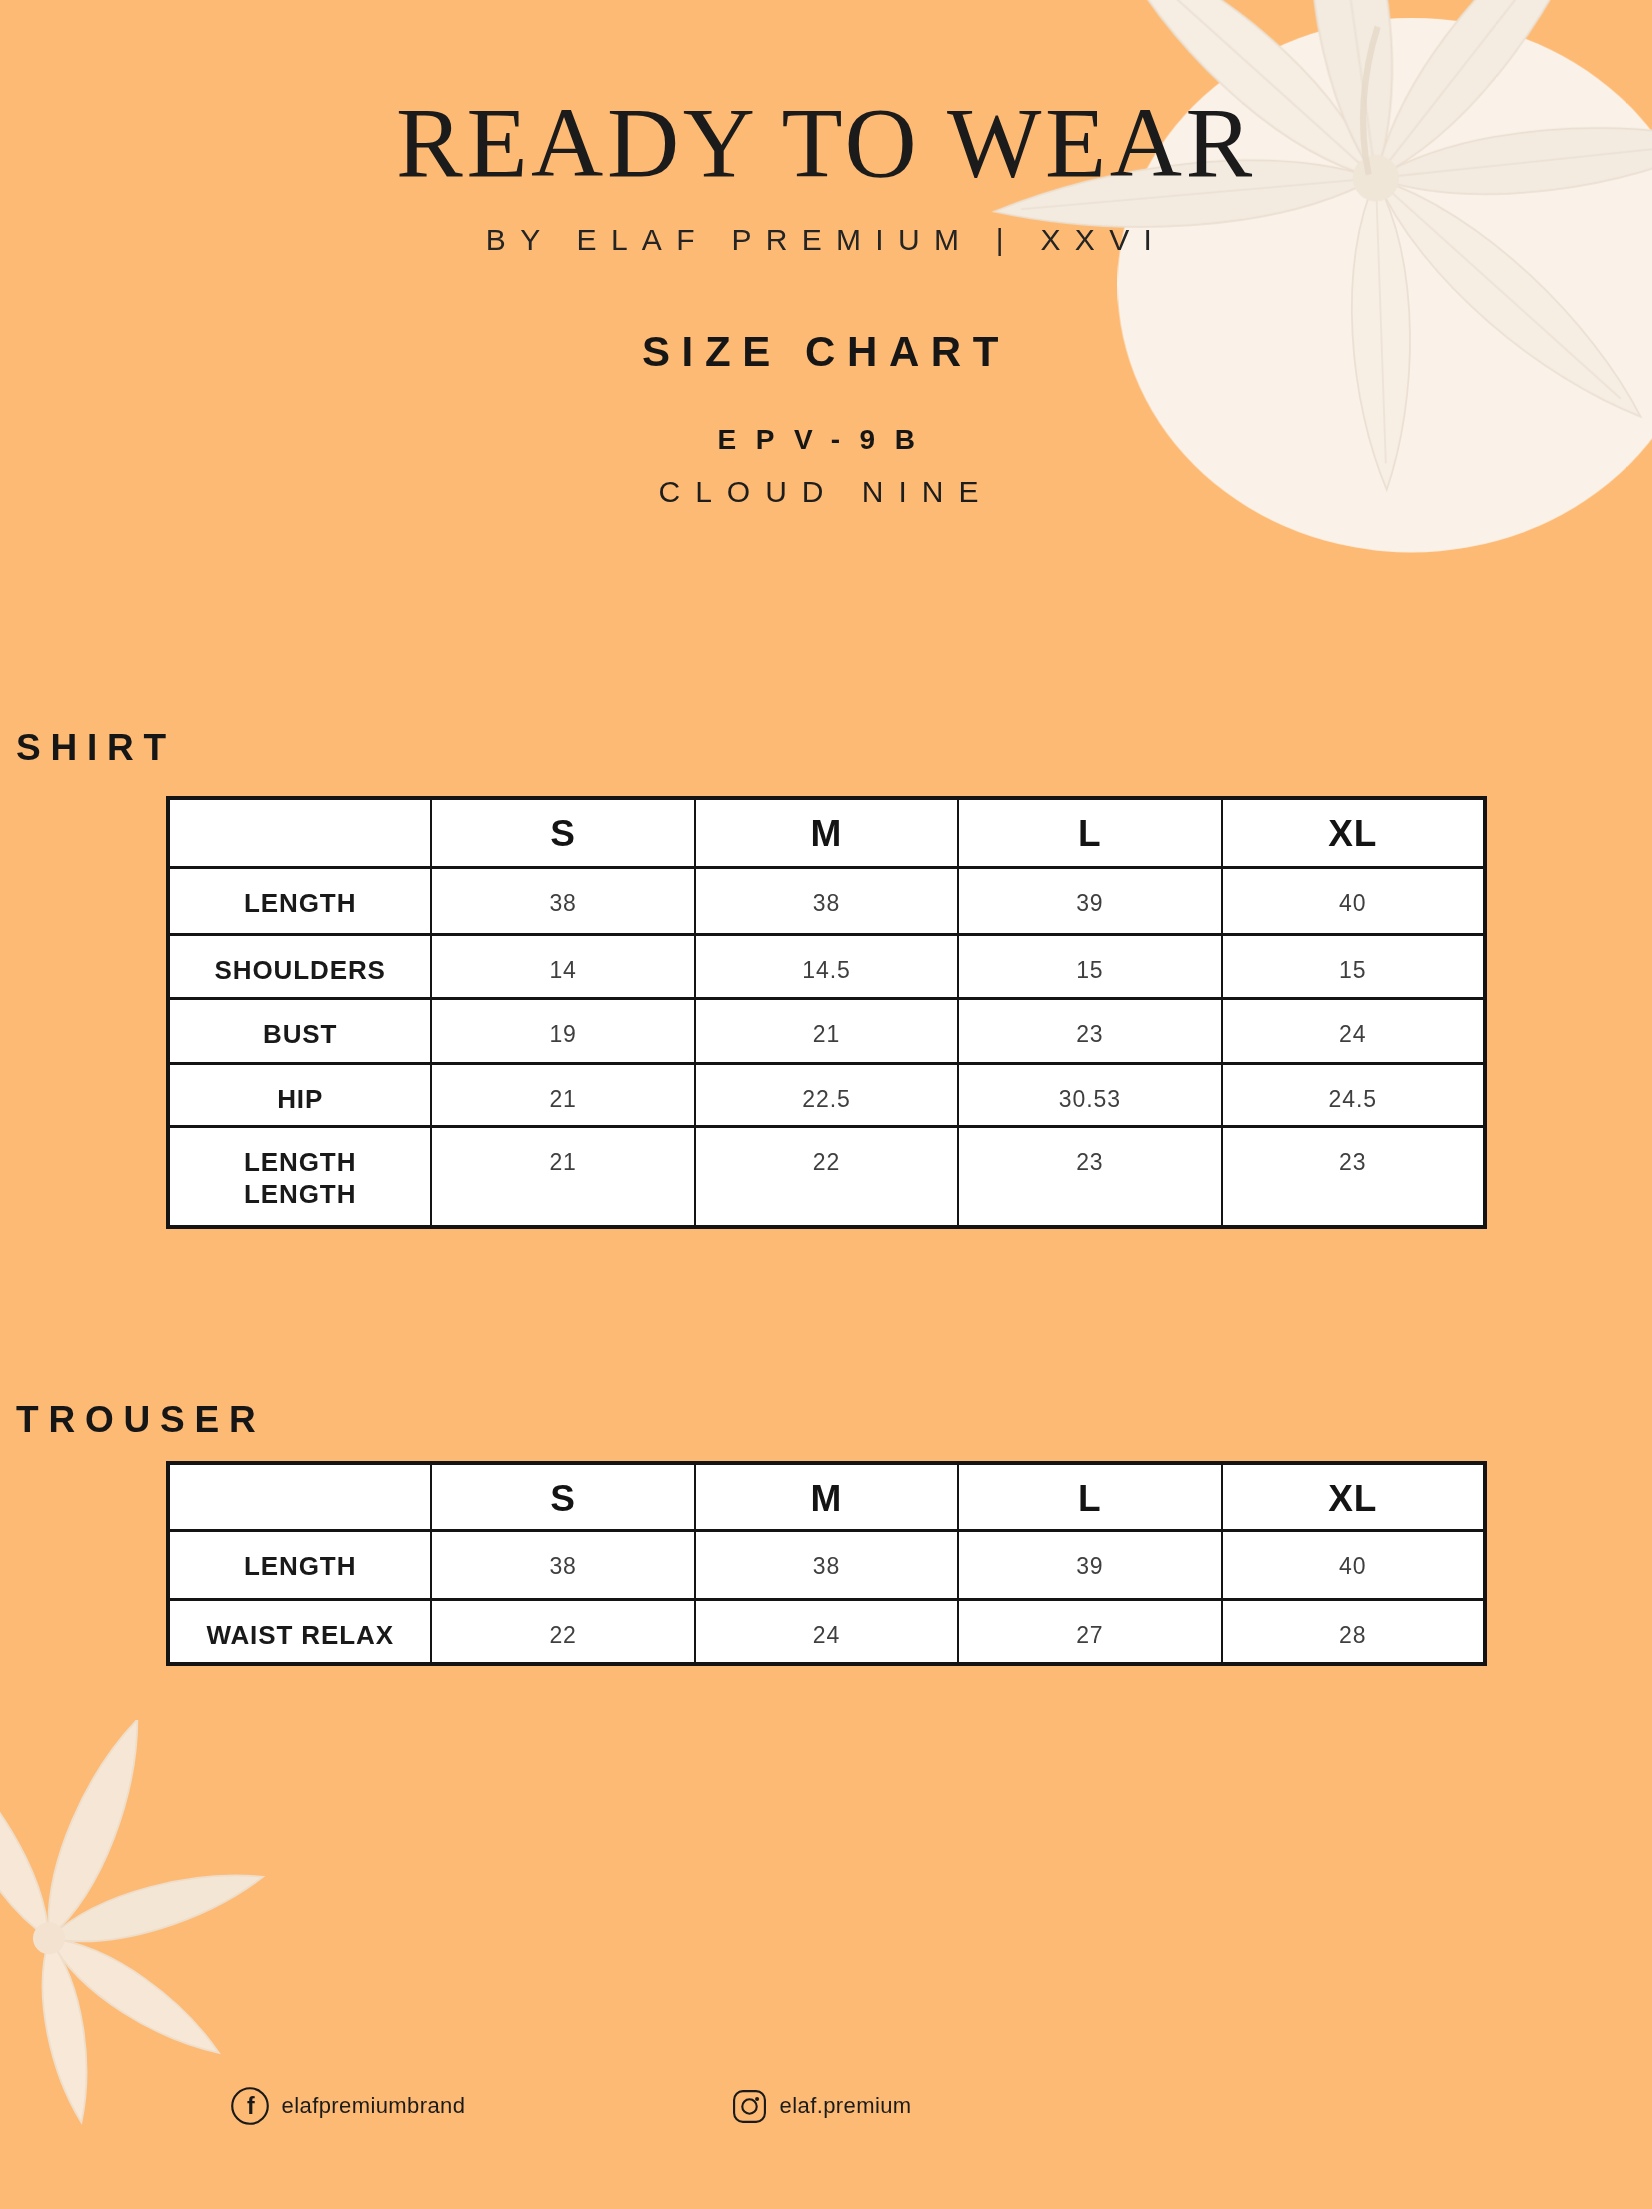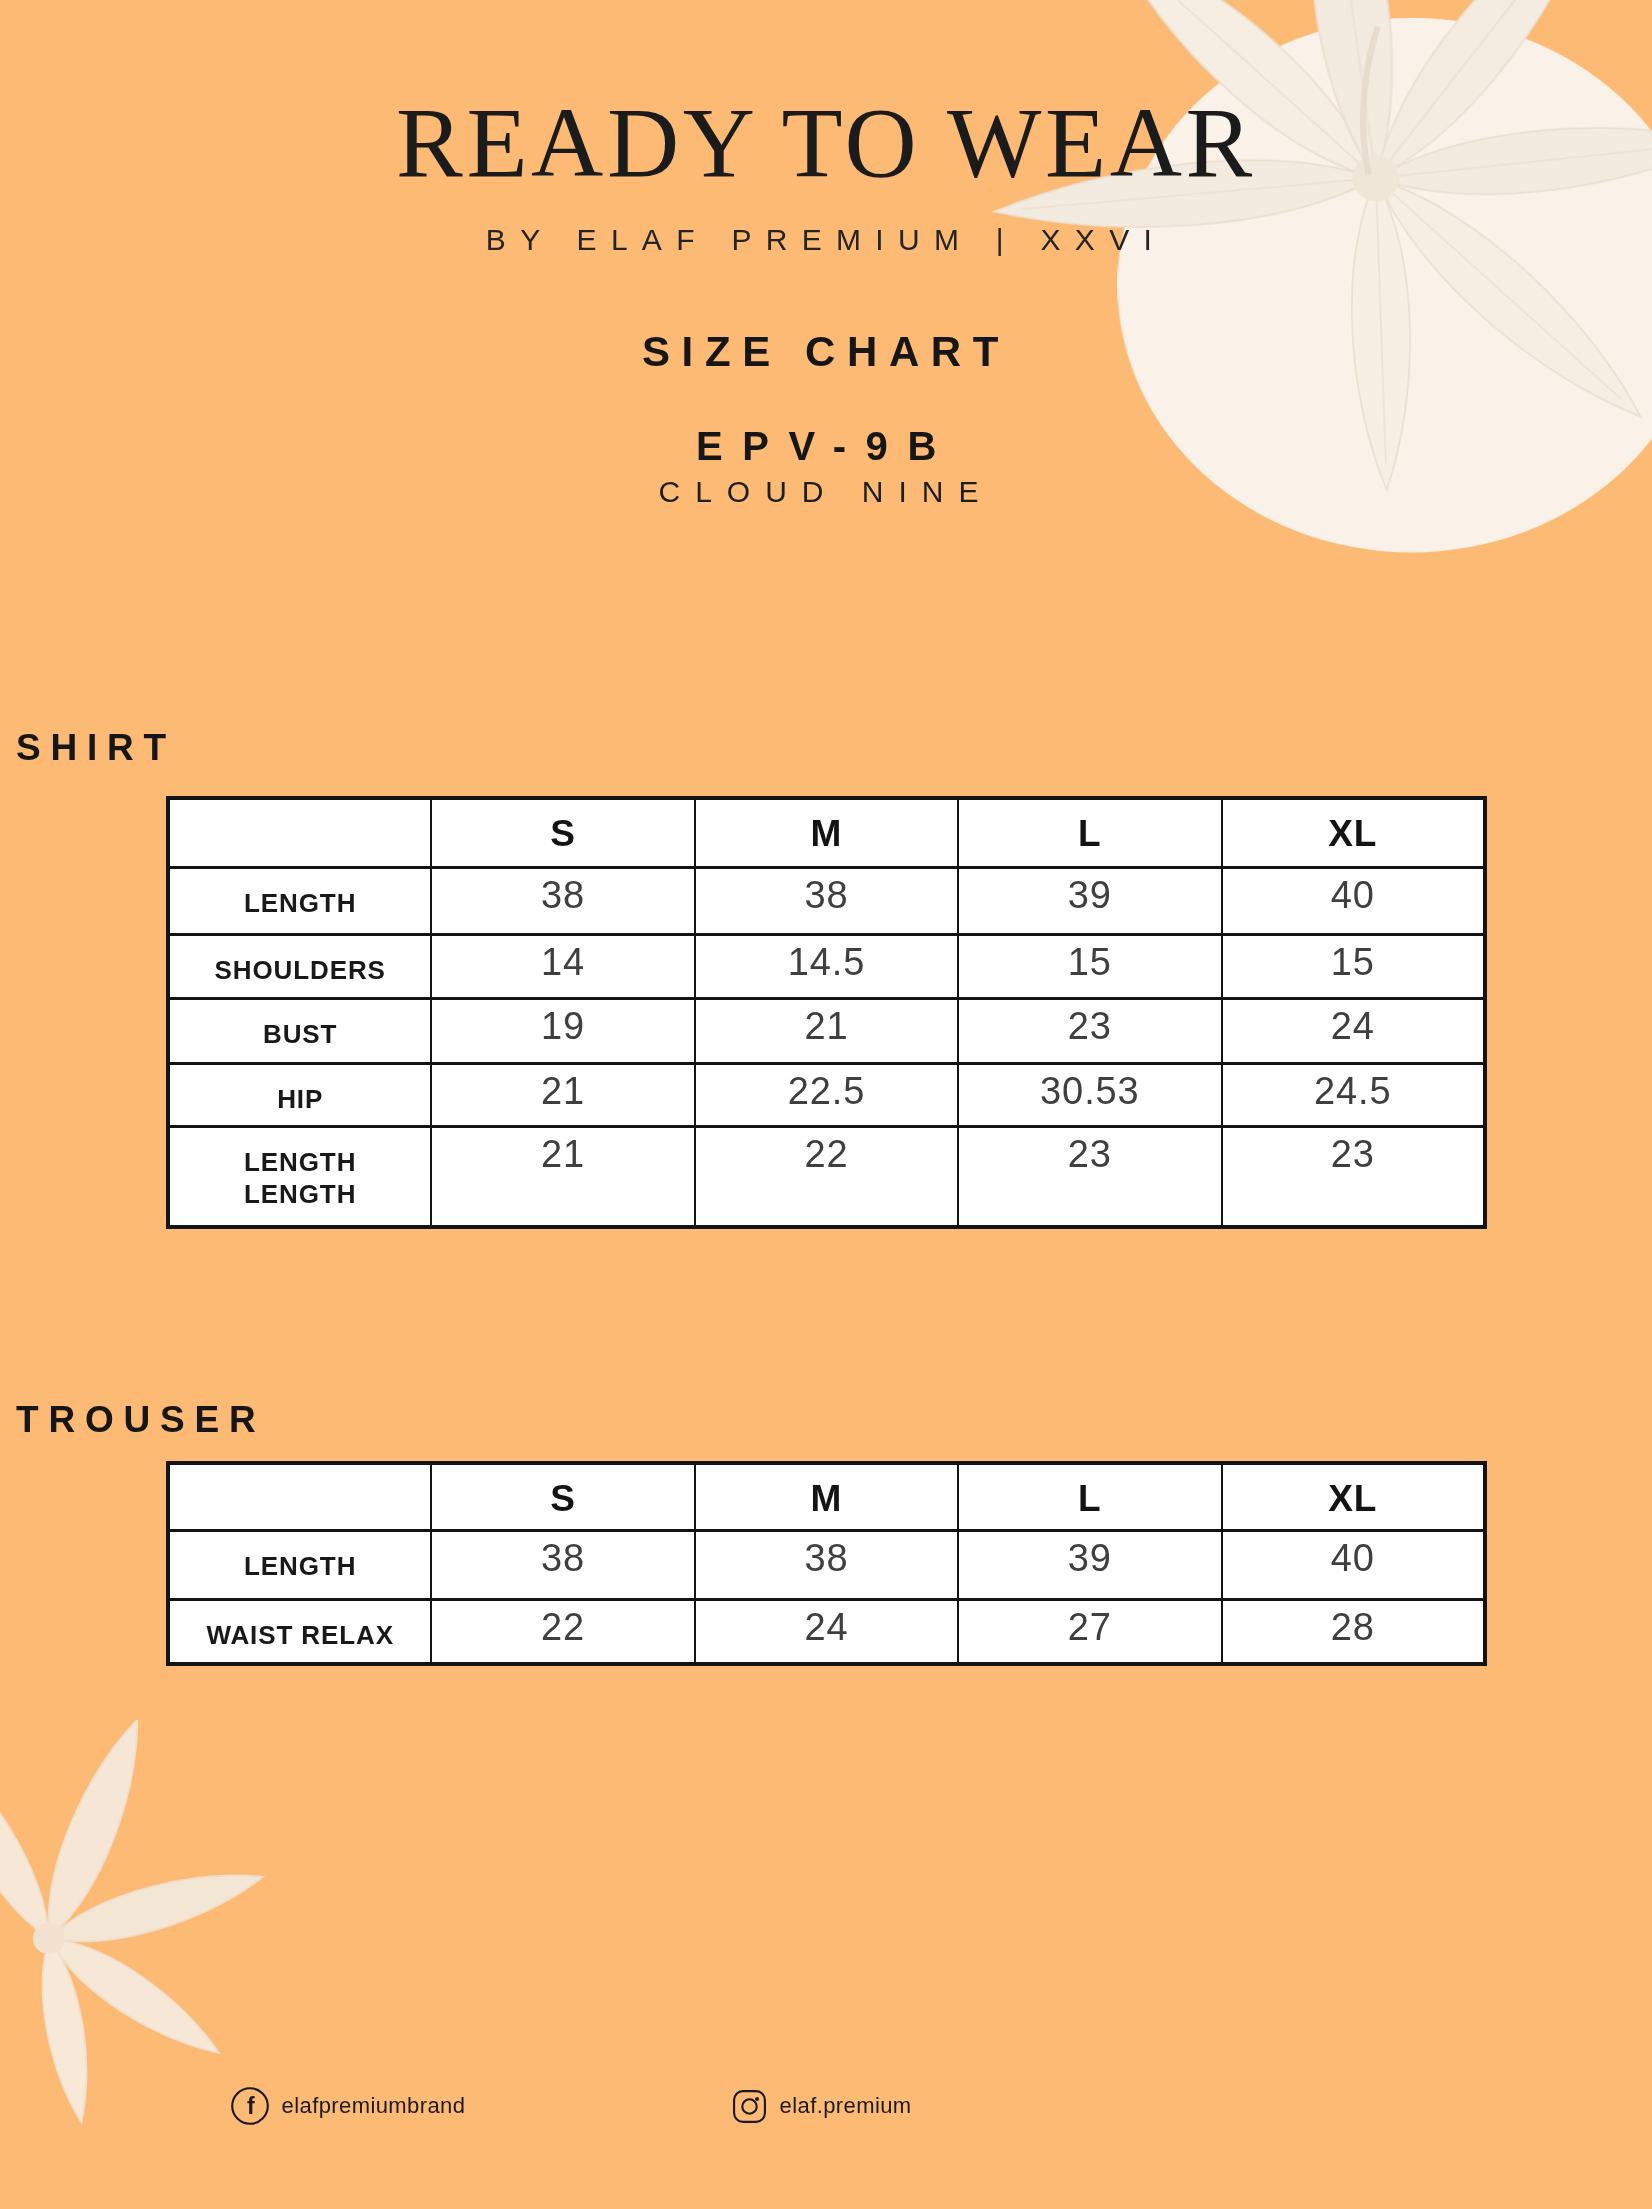--- a/index.html
+++ b/index.html
@@ -21,21 +21,21 @@
   .brand-subtitle{
     position:absolute;top:225px;left:0;width:100%;text-align:center;
     font-size:30px;line-height:1;letter-spacing:14.3px;color:#242424;
   }
   .size-chart-label{
     position:absolute;top:331px;left:0;width:100%;text-align:center;
     font-size:42px;line-height:1;font-weight:700;letter-spacing:11.6px;color:#161616;
   }
   .product-code{
     position:absolute;top:426px;left:0;width:100%;text-align:center;
-    font-size:40px;line-height:1;font-weight:700;letter-spacing:19.6px;color:#161616;
+    font-size:28px;line-height:1;font-weight:700;letter-spacing:19.6px;color:#161616;
   }
   .product-name{
     position:absolute;top:477px;left:0;width:100%;text-align:center;
     font-size:30px;line-height:1;letter-spacing:15px;color:#1d1d1d;
   }
 
   
   .section-heading{
     position:absolute;left:16px;width:100%;margin:0;
     font-size:37px;line-height:1;font-weight:700;letter-spacing:9.8px;color:#161616;
@@ -55,21 +55,21 @@
     border:solid #141414;border-width:3.6px 2.7px;
     vertical-align:top;text-align:center;overflow:hidden;
   }
   .size-table col{width:20%;}
   tr.r-head{height:69px;}
   tr.r-head th{font-size:37px;font-weight:700;letter-spacing:0.9px;padding-top:12.5px;color:#141414;}
   th.row-label{
     font-size:26px;font-weight:700;letter-spacing:0.9px;color:#191919;
     padding:18px 27px 0 27px;line-height:1.25;
   }
-  td.val{font-size:38px;font-weight:400;color:#3f3f3f;padding-top:5px;letter-spacing:0.9px;}
+  td.val{font-size:23px;font-weight:400;color:#3f3f3f;padding-top:21px;letter-spacing:0.9px;}
   tr.r1{height:67px;} tr.r2{height:64px;} tr.r3{height:65px;}
   tr.r4{height:63px;} tr.r5{height:101px;}
   tr.t1{height:67px;} tr.t2{height:69px;} tr.t3{height:65px;}
 
   
   .footer{position:absolute;top:2083px;left:0;width:100%;height:46px;}
   .footer-item{position:absolute;display:flex;align-items:center;gap:11.6px;height:46px;}
   .footer-item .label{font-size:22px;letter-spacing:0.4px;color:#1b1b1b;white-space:nowrap;}
   .fi-facebook{left:230px;}
   .fi-instagram{left:731px;}

